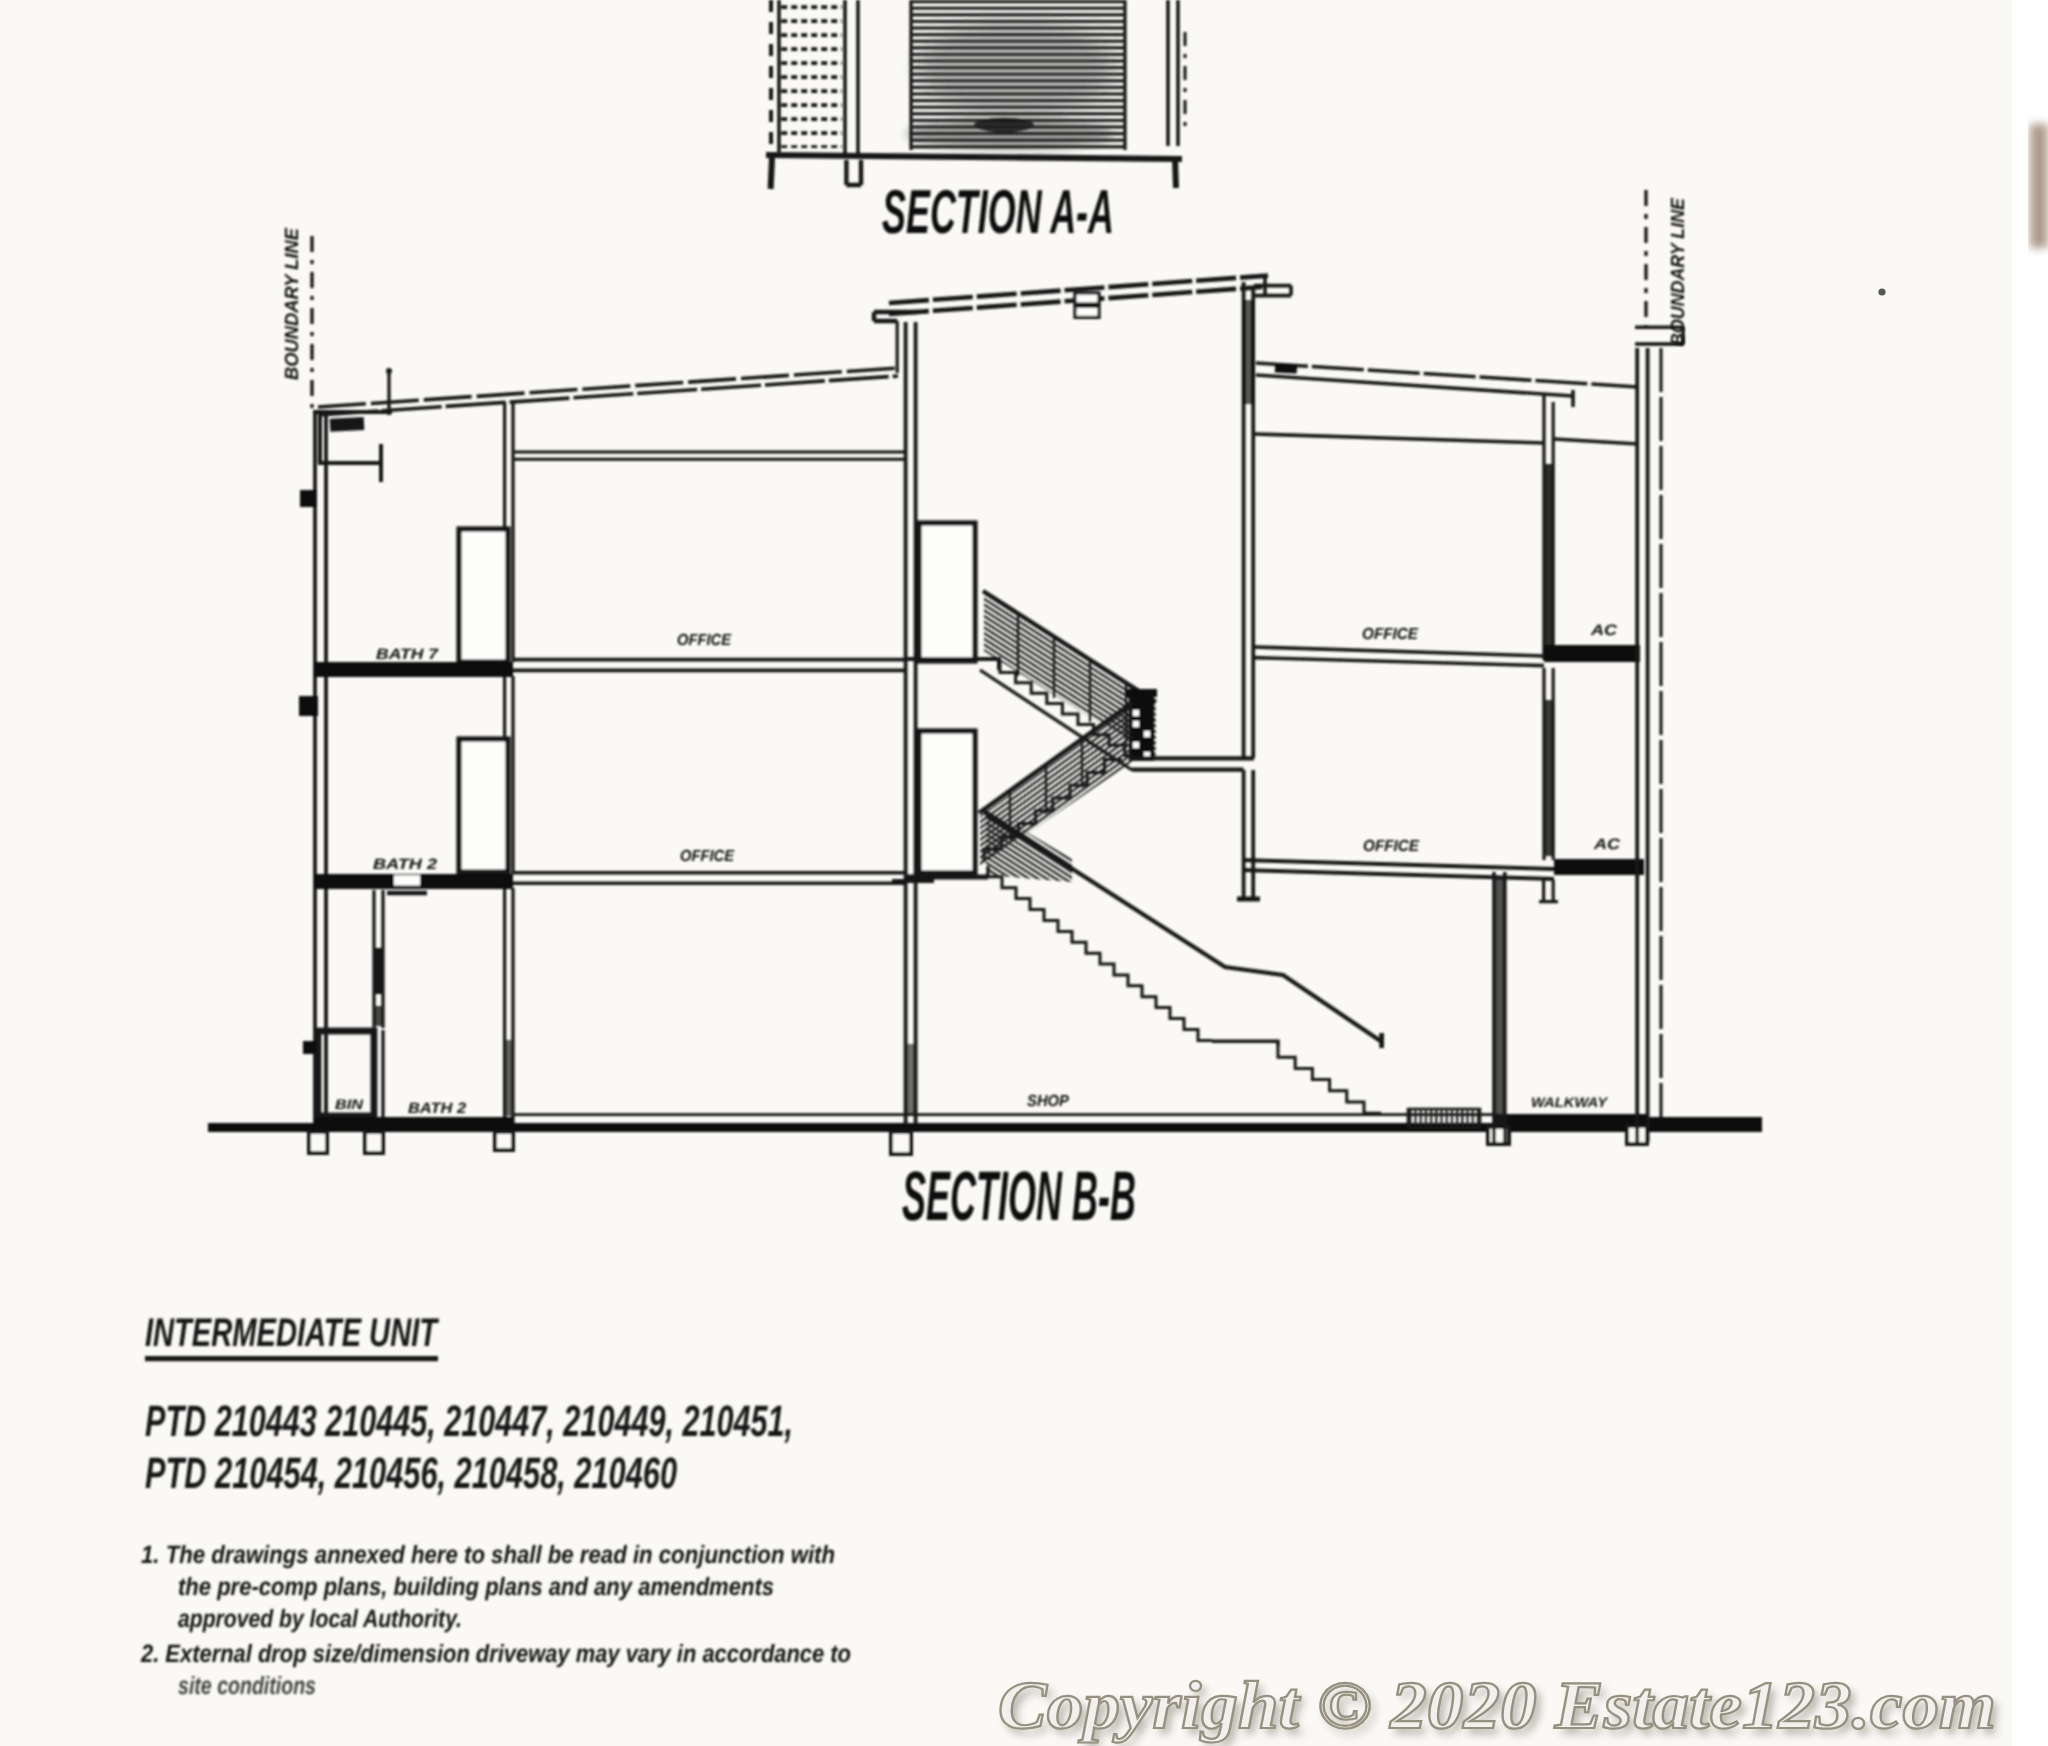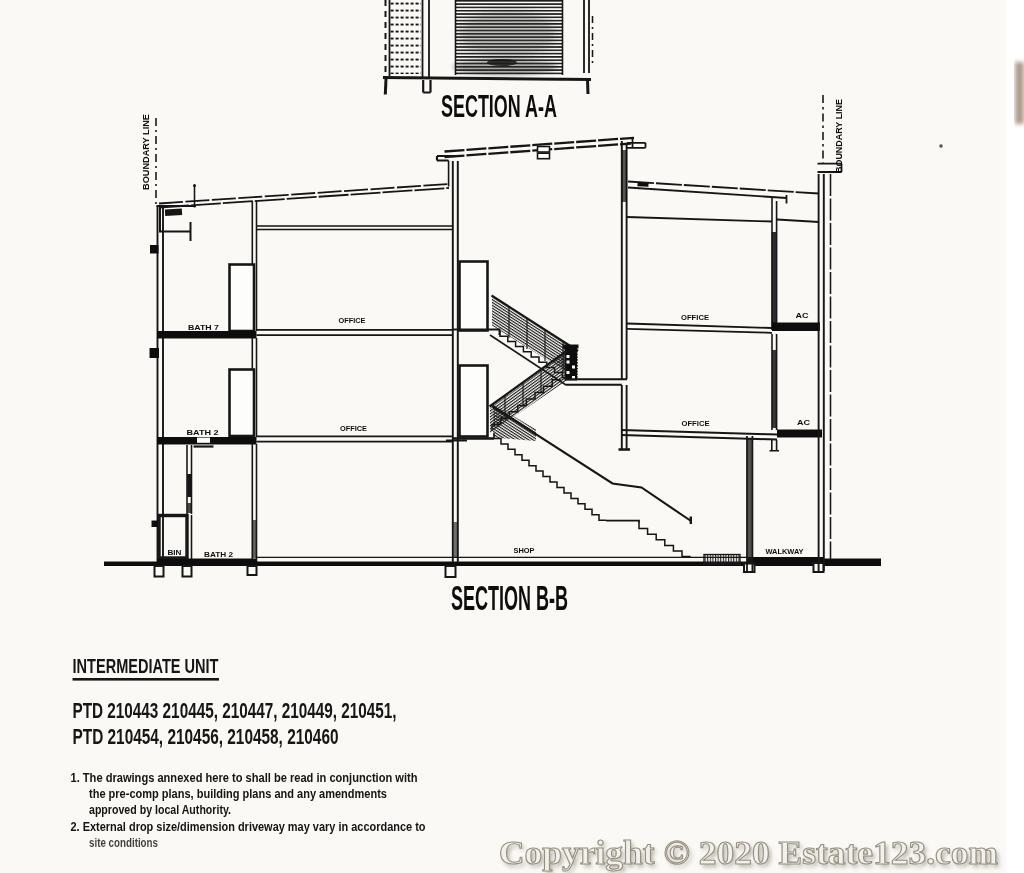--- a/index.html
+++ b/index.html
@@ -1,17 +1,17 @@
 <!DOCTYPE html>
 <html><head>
 <meta charset="utf-8">
 <style>
   html,body{margin:0;padding:0;background:#ffffff;}
   .page{position:relative;width:1024px;height:873px;overflow:hidden;background:#faf9f6;
-        font-family:"Liberation Sans",sans-serif;}
+        font-family:"Liberation Sans",sans-serif;font-style:italic;}
 </style>
 </head>
 <body>
 <div class="page">
 <svg width="1024" height="873" viewBox="0 0 1024 873">
 <defs>
   <pattern id="pdots" width="5" height="7" patternUnits="userSpaceOnUse">
     <rect x="0.6" y="2.6" width="3" height="1.9" fill="#161616"></rect>
   </pattern>
   <pattern id="pshut" width="6" height="3.3" patternUnits="userSpaceOnUse">

